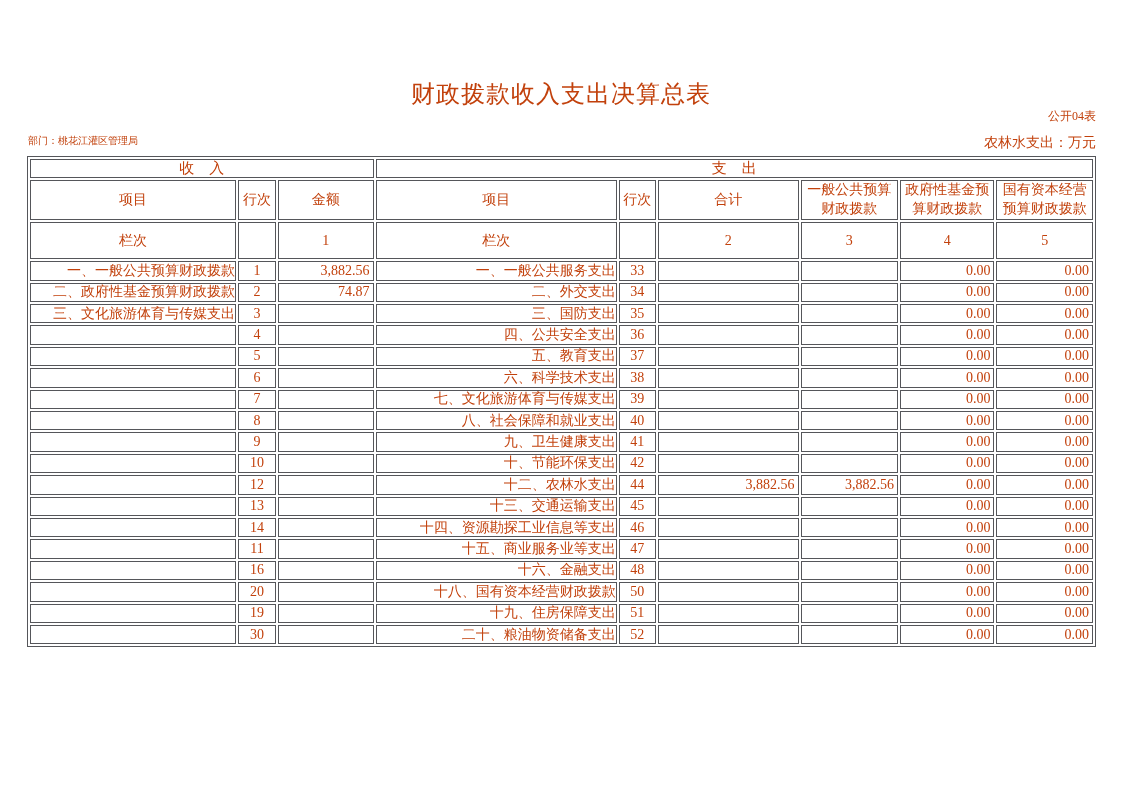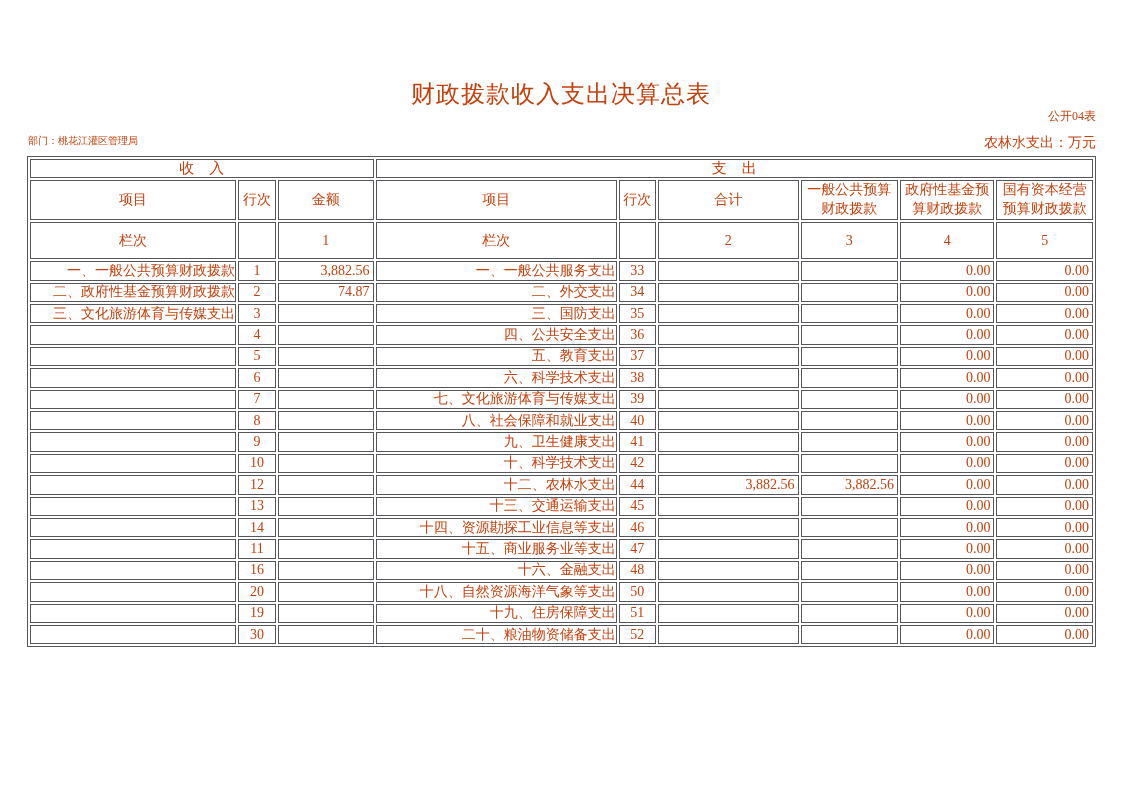--- a/index.html
+++ b/index.html
@@ -211,21 +211,21 @@
       <td class="amt"></td>
       <td class="amt"></td>
       <td class="amt">0.00</td>
       <td class="amt">0.00</td>
     </tr>
 
     <tr class="data-row">
       <td class="item"></td>
       <td class="ctr">10</td>
       <td class="amt"></td>
-      <td class="item">十、科学技术支出</td>
+      <td class="item">十、节能环保支出</td>
       <td class="ctr">42</td>
       <td class="amt"></td>
       <td class="amt"></td>
       <td class="amt">0.00</td>
       <td class="amt">0.00</td>
     </tr>
 
 
     <tr class="data-row">
       <td class="item"></td>
@@ -285,21 +285,21 @@
       <td class="amt"></td>
       <td class="amt">0.00</td>
       <td class="amt">0.00</td>
     </tr>
 
 
     <tr class="data-row">
       <td class="item"></td>
       <td class="ctr">20</td>
       <td class="amt"></td>
-      <td class="item">十八、自然资源海洋气象等支出</td>
+      <td class="item">十八、国有资本经营财政拨款</td>
       <td class="ctr">50</td>
       <td class="amt"></td>
       <td class="amt"></td>
       <td class="amt">0.00</td>
       <td class="amt">0.00</td>
     </tr>
 
     <tr class="data-row">
       <td class="item"></td>
       <td class="ctr">19</td>

